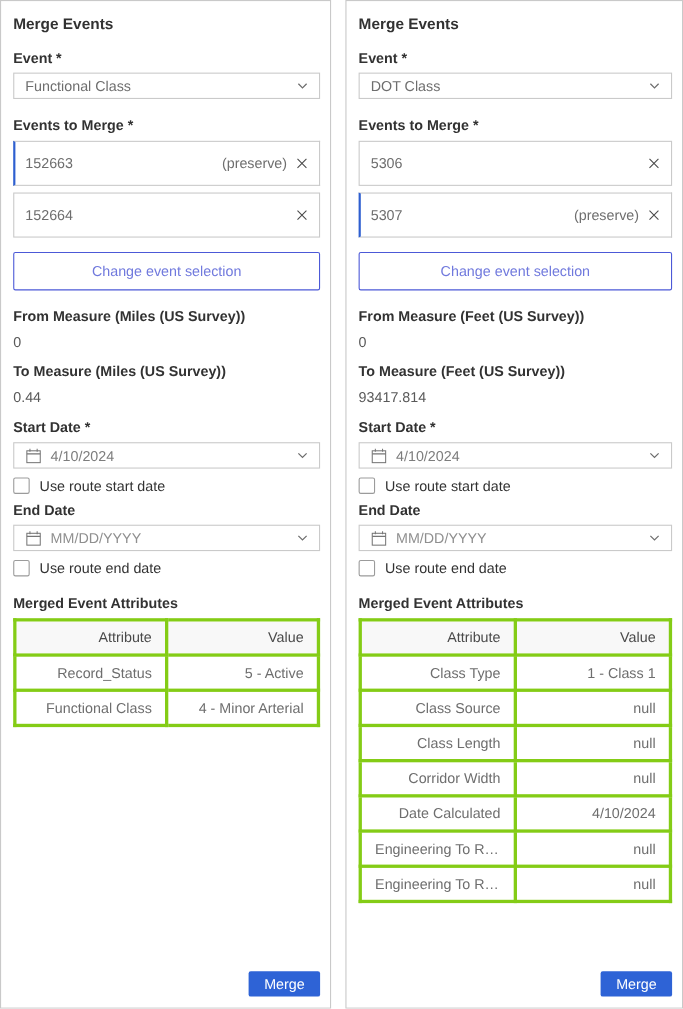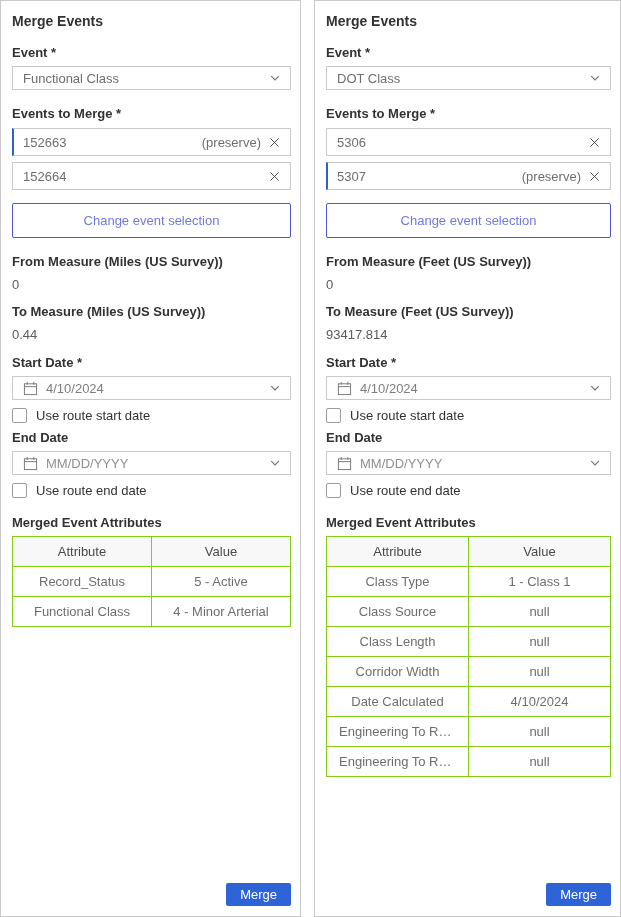--- a/index.html
+++ b/index.html
@@ -41,21 +41,21 @@
     padding: 0 9px 0 10px;
     background: #fff;
     cursor: pointer;
   }
   .select-text { flex: 1; font-size: 13px; color: #6e6e6e; white-space: nowrap; overflow: hidden; }
   .date-text   { flex: 1; font-size: 13px; color: #7d7d7d; margin-left: 8px; white-space: nowrap; }
   .date-text.placeholder { color: #8f8f8f; }
 
   .evt-input {
     margin-top: 6px;
-    height: 28px;
+    height: 41px;
     border: 1px solid #cacaca;
     display: flex; align-items: center;
     padding: 0 9px 0 10px;
     background: #fff;
   }
   .evt-input.first { margin-top: 7px; }
   .evt-input.preserved { border-left: 2px solid #2e5fd0; padding-left: 9px; }
   .evt-id  { flex: 1; font-size: 13px; color: #6e6e6e; }
   .evt-tag { font-size: 13px; color: #6e6e6e; margin-right: 7px; }
   .clear-btn { display: flex; align-items: center; cursor: pointer; background: none; border: none; padding: 0; }
@@ -81,23 +81,23 @@
   }
   .check-label { font-size: 13px; color: #323232; margin-left: 9px; }
 
   table.attr-table {
     margin-top: 6px;
     width: 100%;
     border-collapse: collapse;
     table-layout: fixed;
   }
   table.attr-table th, table.attr-table td {
-    border: 1px solid #84cc16;
+    border: 3px solid #84cc16;
     font-size: 13px;
-    text-align: center;
+    text-align: right;
     padding: 7px 12px;
     overflow: hidden; white-space: nowrap; text-overflow: ellipsis;
   }
   table.attr-table th { background: #f8f8f8; color: #4a4a4a; font-weight: 400; }
   table.attr-table td { color: #6e6e6e; }
   table.attr-table th:first-child, table.attr-table td:first-child { width: 50%; }
 
   .merge-btn {
     margin-top: auto;
     align-self: flex-end;

